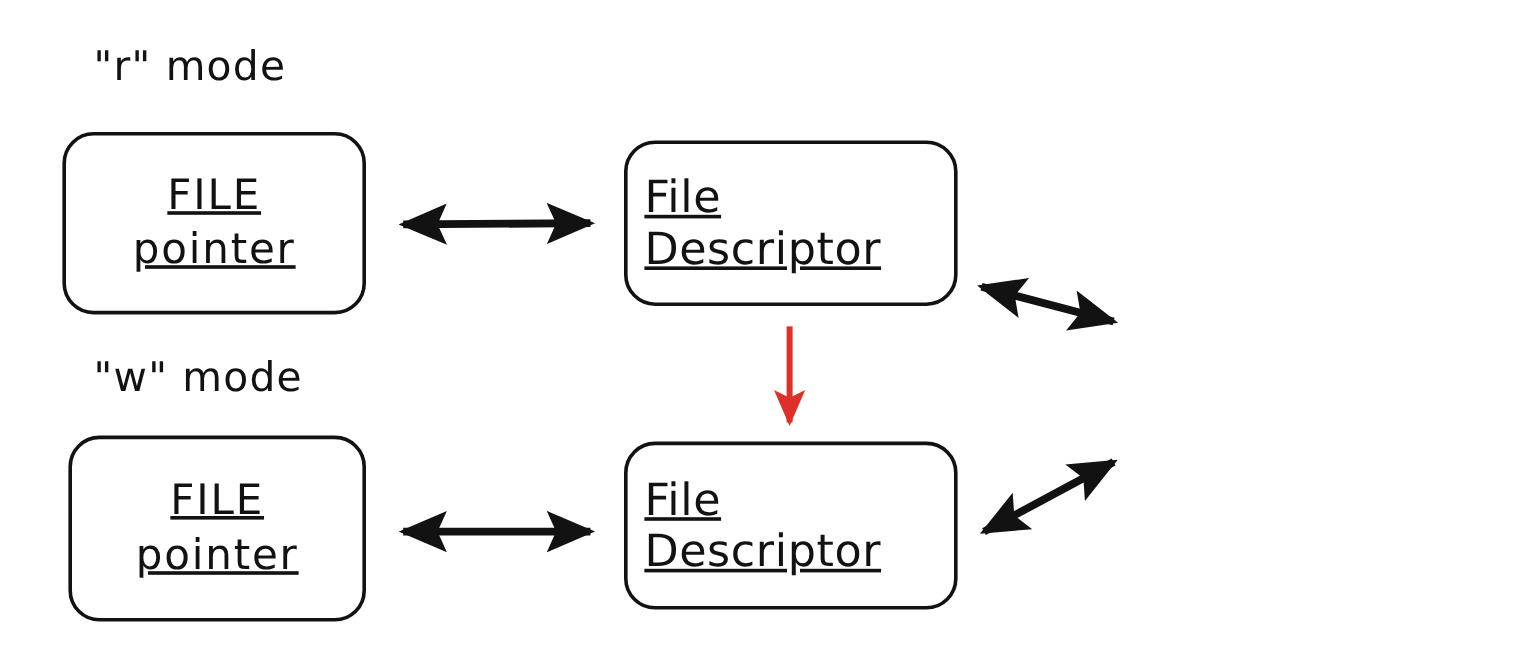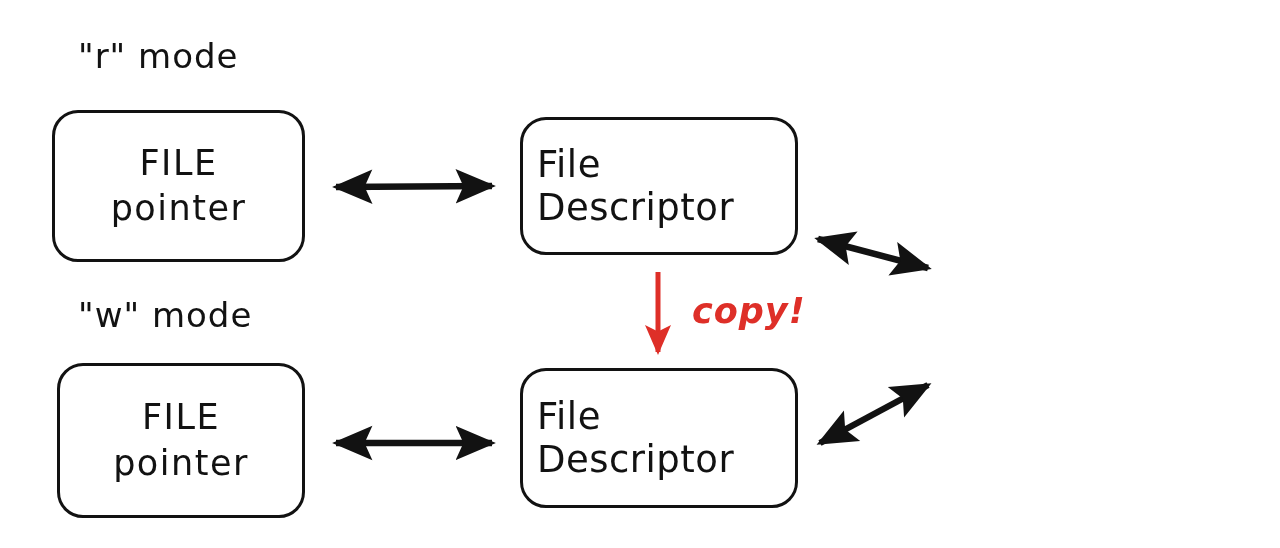--- a/index.html
+++ b/index.html
@@ -27,20 +27,21 @@
     background: #ffffff;
     display: flex;
     flex-direction: column;
     justify-content: center;
   }
   .node .line {
     font-family: "DejaVu Sans", sans-serif;
     color: #121212;
     white-space: pre;
     line-height: 1.06;
+    text-decoration: underline;
   }
   
   .node.filebox {
     align-items: center;
   }
   .node.filebox .line {
     font-size: 35px;
     letter-spacing: 1.5px;
   }
   .node.filebox .line.l1 { margin-bottom: 8px; }
@@ -127,21 +128,20 @@
 
     <g>
       <path d="M658,272 L658,352" stroke="#DE2F28" stroke-width="5" fill="none" stroke-linecap="butt" marker-end="url(#headRed)"></path>
     </g>
   </svg>
 
   <div class="label" style="left:78px; top:36px;">"r" mode</div>
 
   <div class="label" style="left:78px; top:295px;">"w" mode</div>
 
-  <div class="label copy" style="left:692px; top:291px;">copy!</div>
 
   <div class="node filebox" style="left:52px; top:110px; width:253px; height:152px;">
     <div class="line l1">FILE</div>
     <div class="line l2">pointer</div>
   </div>
 
   <div class="node filebox" style="left:57px; top:363px; width:248px; height:155px;">
     <div class="line l1">FILE</div>
     <div class="line l2">pointer</div>
   </div>

